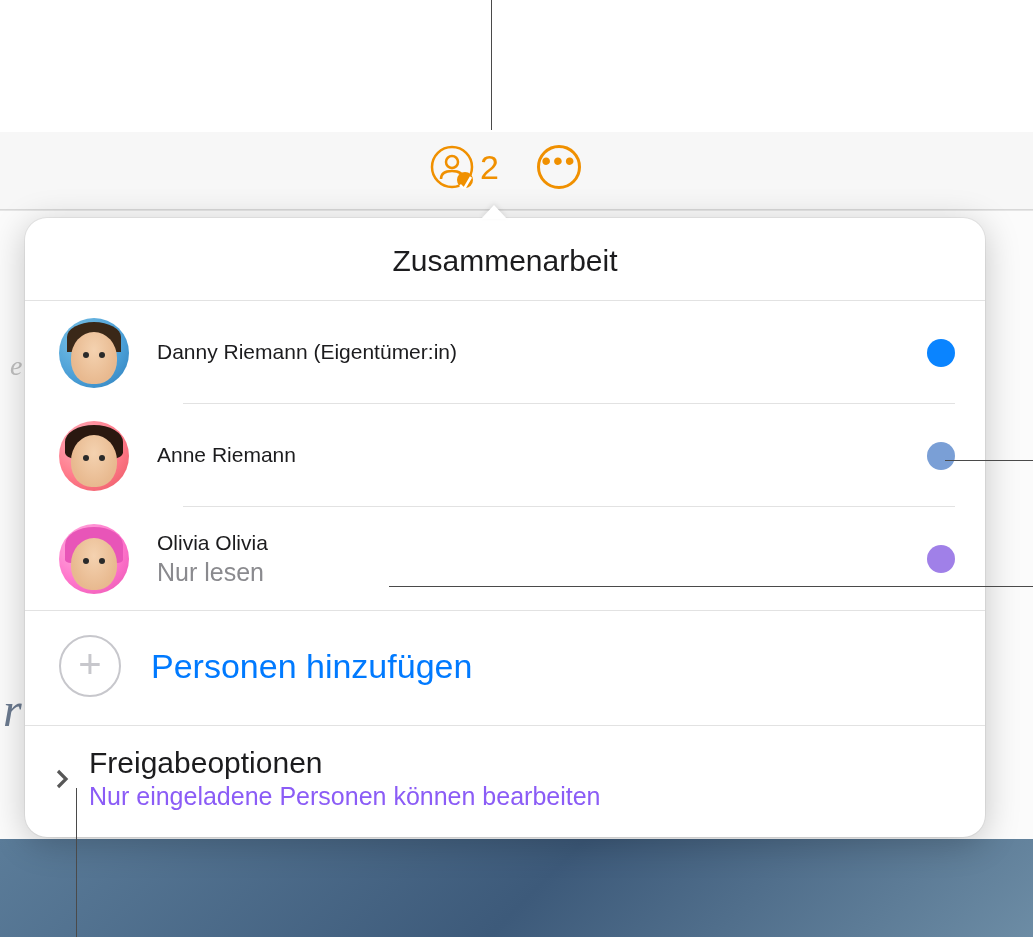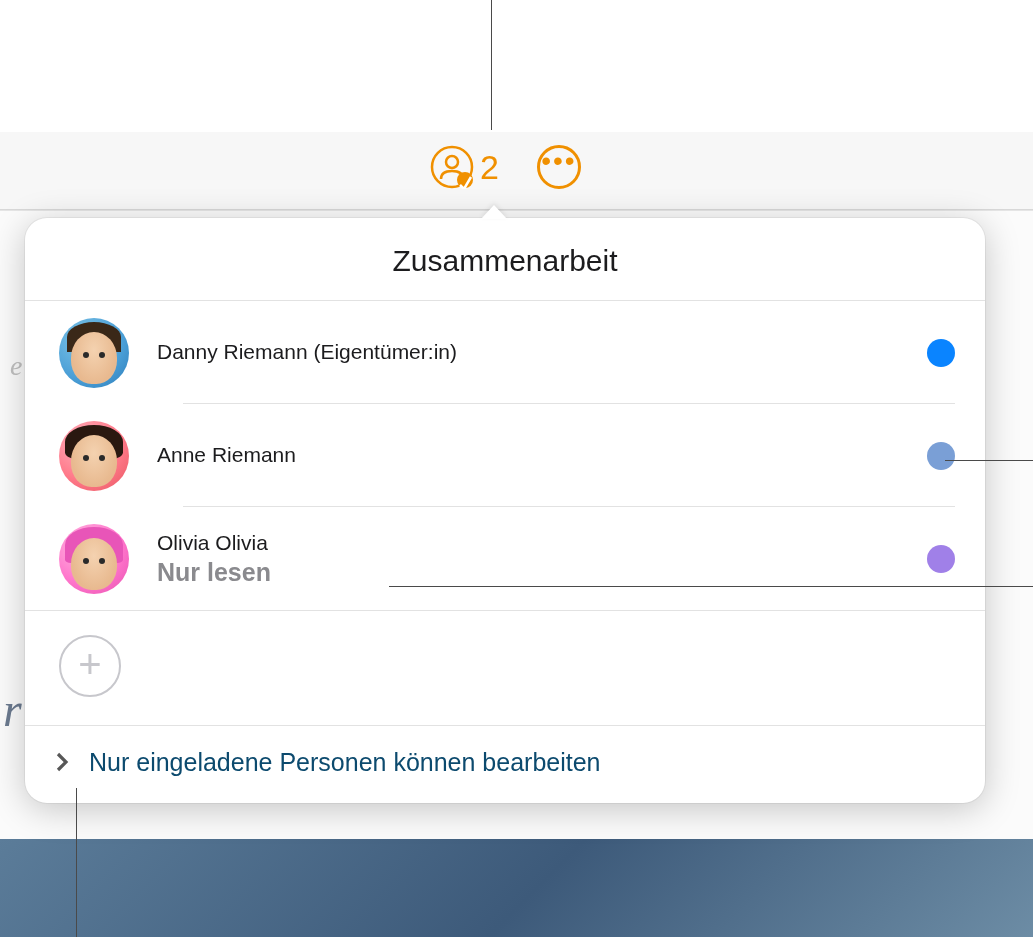--- a/index.html
+++ b/index.html
@@ -257,21 +257,20 @@
     }
     .participant-name {
       font-size: 21px;
       color: #1c1c1e;
       line-height: 1.25;
     }
     .participant-sub {
       font-size: 25px;
       color: #8a8a8e;
       margin-top: 2px;
-      font-weight: bold;
     }
     .status-dot {
       width: 28px;
       height: 28px;
       border-radius: 50%;
       flex-shrink: 0;
     }
     .dot-blue { background: #0a84ff; }
     .dot-softblue { background: #7a9fd6; }
     .dot-purple { background: #a080e8; }
@@ -327,21 +326,21 @@
     .options-text {
       display: flex;
       flex-direction: column;
     }
     .options-title {
       font-size: 30px;
       color: #1c1c1e;
     }
     .options-sub {
       font-size: 25px;
-      color: #0c4a6e;
+      color: #8b5cf6;
       margin-top: 2px;
     }
   </style>
 </head>
 <body>
 
 <div class="canvas">
 
   <div class="callout-line callout-top"></div>
 
@@ -417,29 +416,31 @@
           </div>
           <span class="status-dot dot-purple"></span>
         </div>
       </div>
     </div>
 
     <div class="add-row">
       <div class="add-circle">
         <span class="add-plus">+</span>
       </div>
+      <span class="add-label">Personen hinzufügen</span>
     </div>
 
     <div class="options-row">
       <span class="chevron">
         <svg viewBox="0 0 14 22">
             <path d="M3 3 L11 11 L3 19"></path>
           </svg>
       </span>
       <div class="options-text">
+        <span class="options-title">Freigabeoptionen</span>
         <span class="options-sub">Nur eingeladene Personen können bearbeiten</span>
       </div>
     </div>
   </div>
 
   <div class="callout-line callout-right-1" style="z-index:20"></div>
   <div class="callout-line callout-right-2" style="z-index:20"></div>
   <div class="callout-line callout-bottom" style="z-index:20"></div>
 
 </div>

